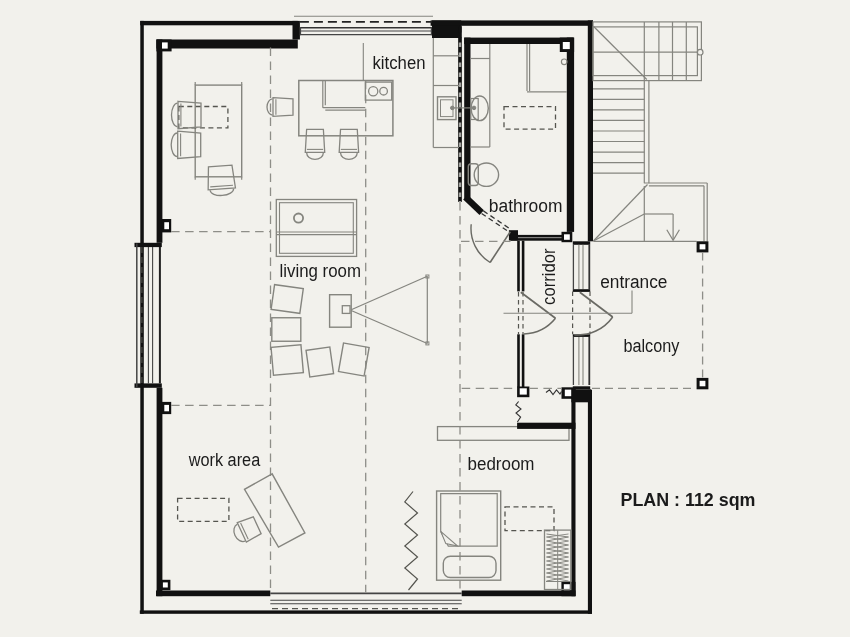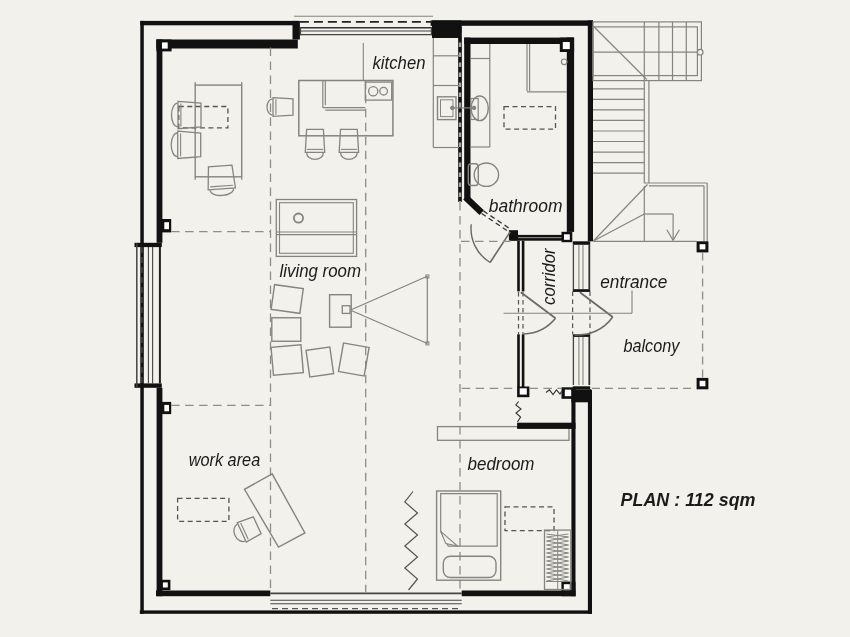--- a/index.html
+++ b/index.html
@@ -1,17 +1,17 @@
 <!DOCTYPE html>
 <html><head>
 <meta charset="utf-8">
 <title>Floor Plan</title>
 <style>
 html,body{margin:0;padding:0;background:#f2f1ec;}
-#plan{width:824px;height:637px;position:relative;overflow:hidden;font-style:italic;}
+#plan{width:824px;height:637px;position:relative;overflow:hidden;}
 svg{display:block;}
 text{font-family:"Liberation Sans",sans-serif;}
 </style>
 </head>
 <body>
 <div id="plan">
 <svg width="850" height="637" viewBox="0 0 850 637">
 
 <g>
         <rect x="0" y="0" width="850" height="637" fill="#f2f1ec"></rect>

